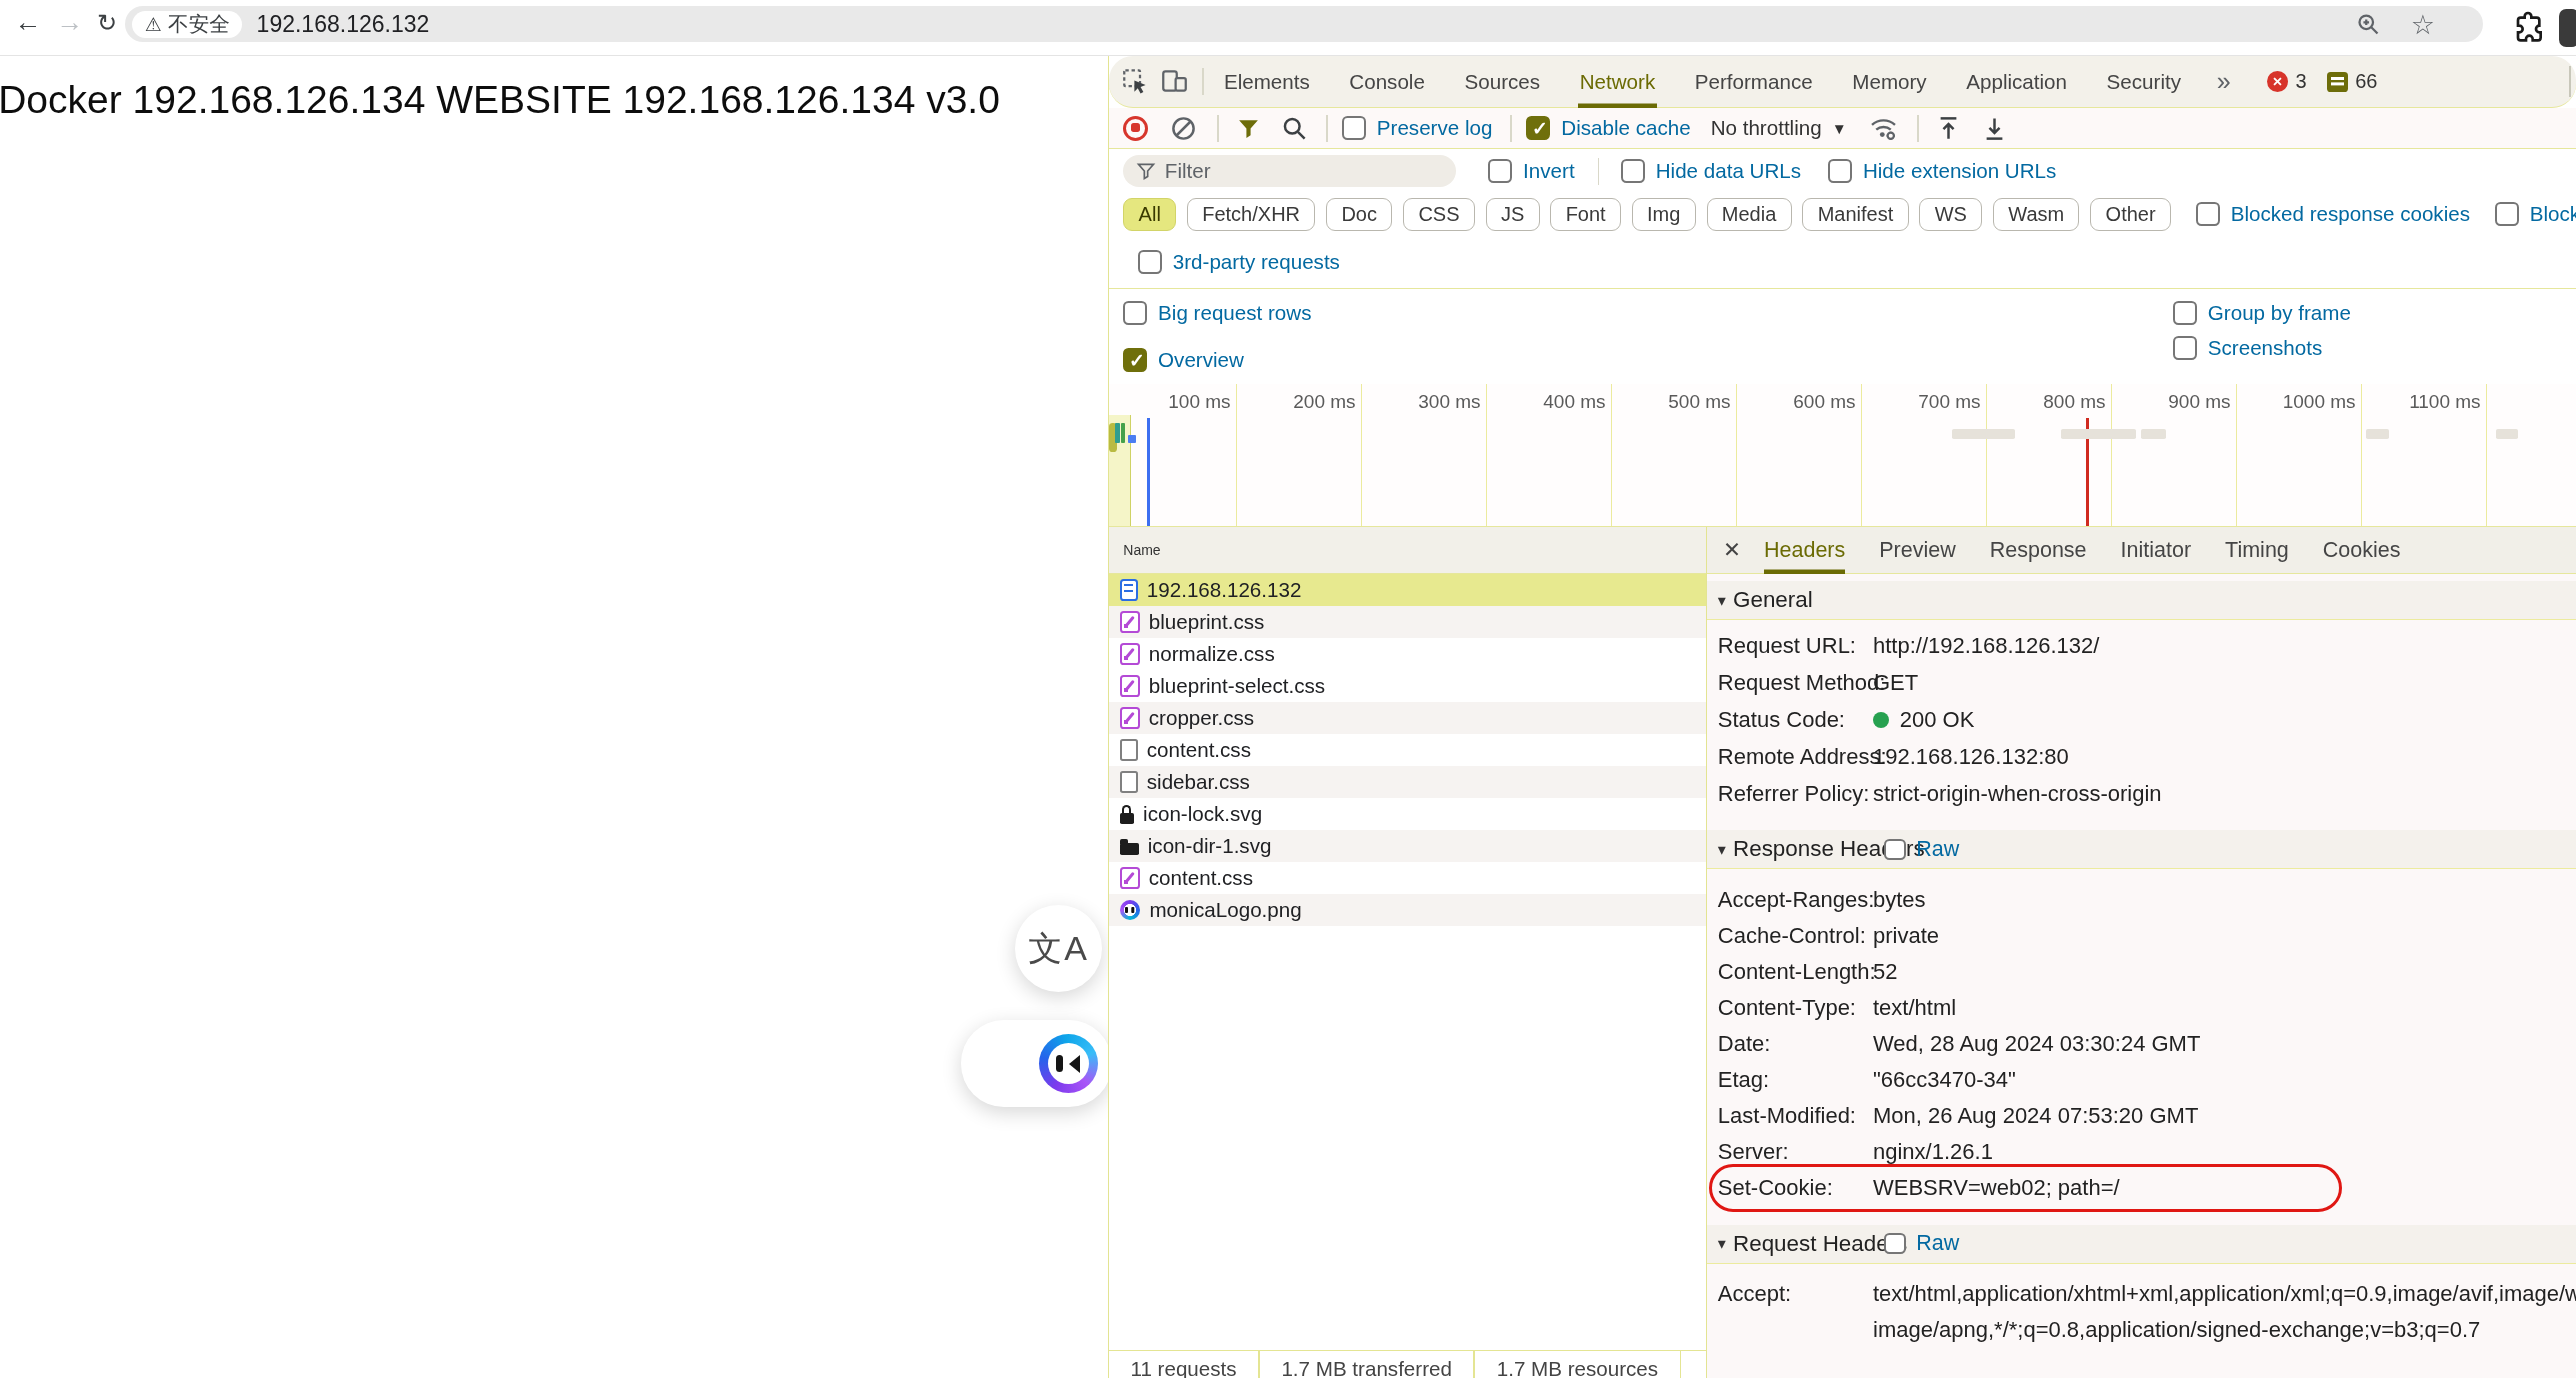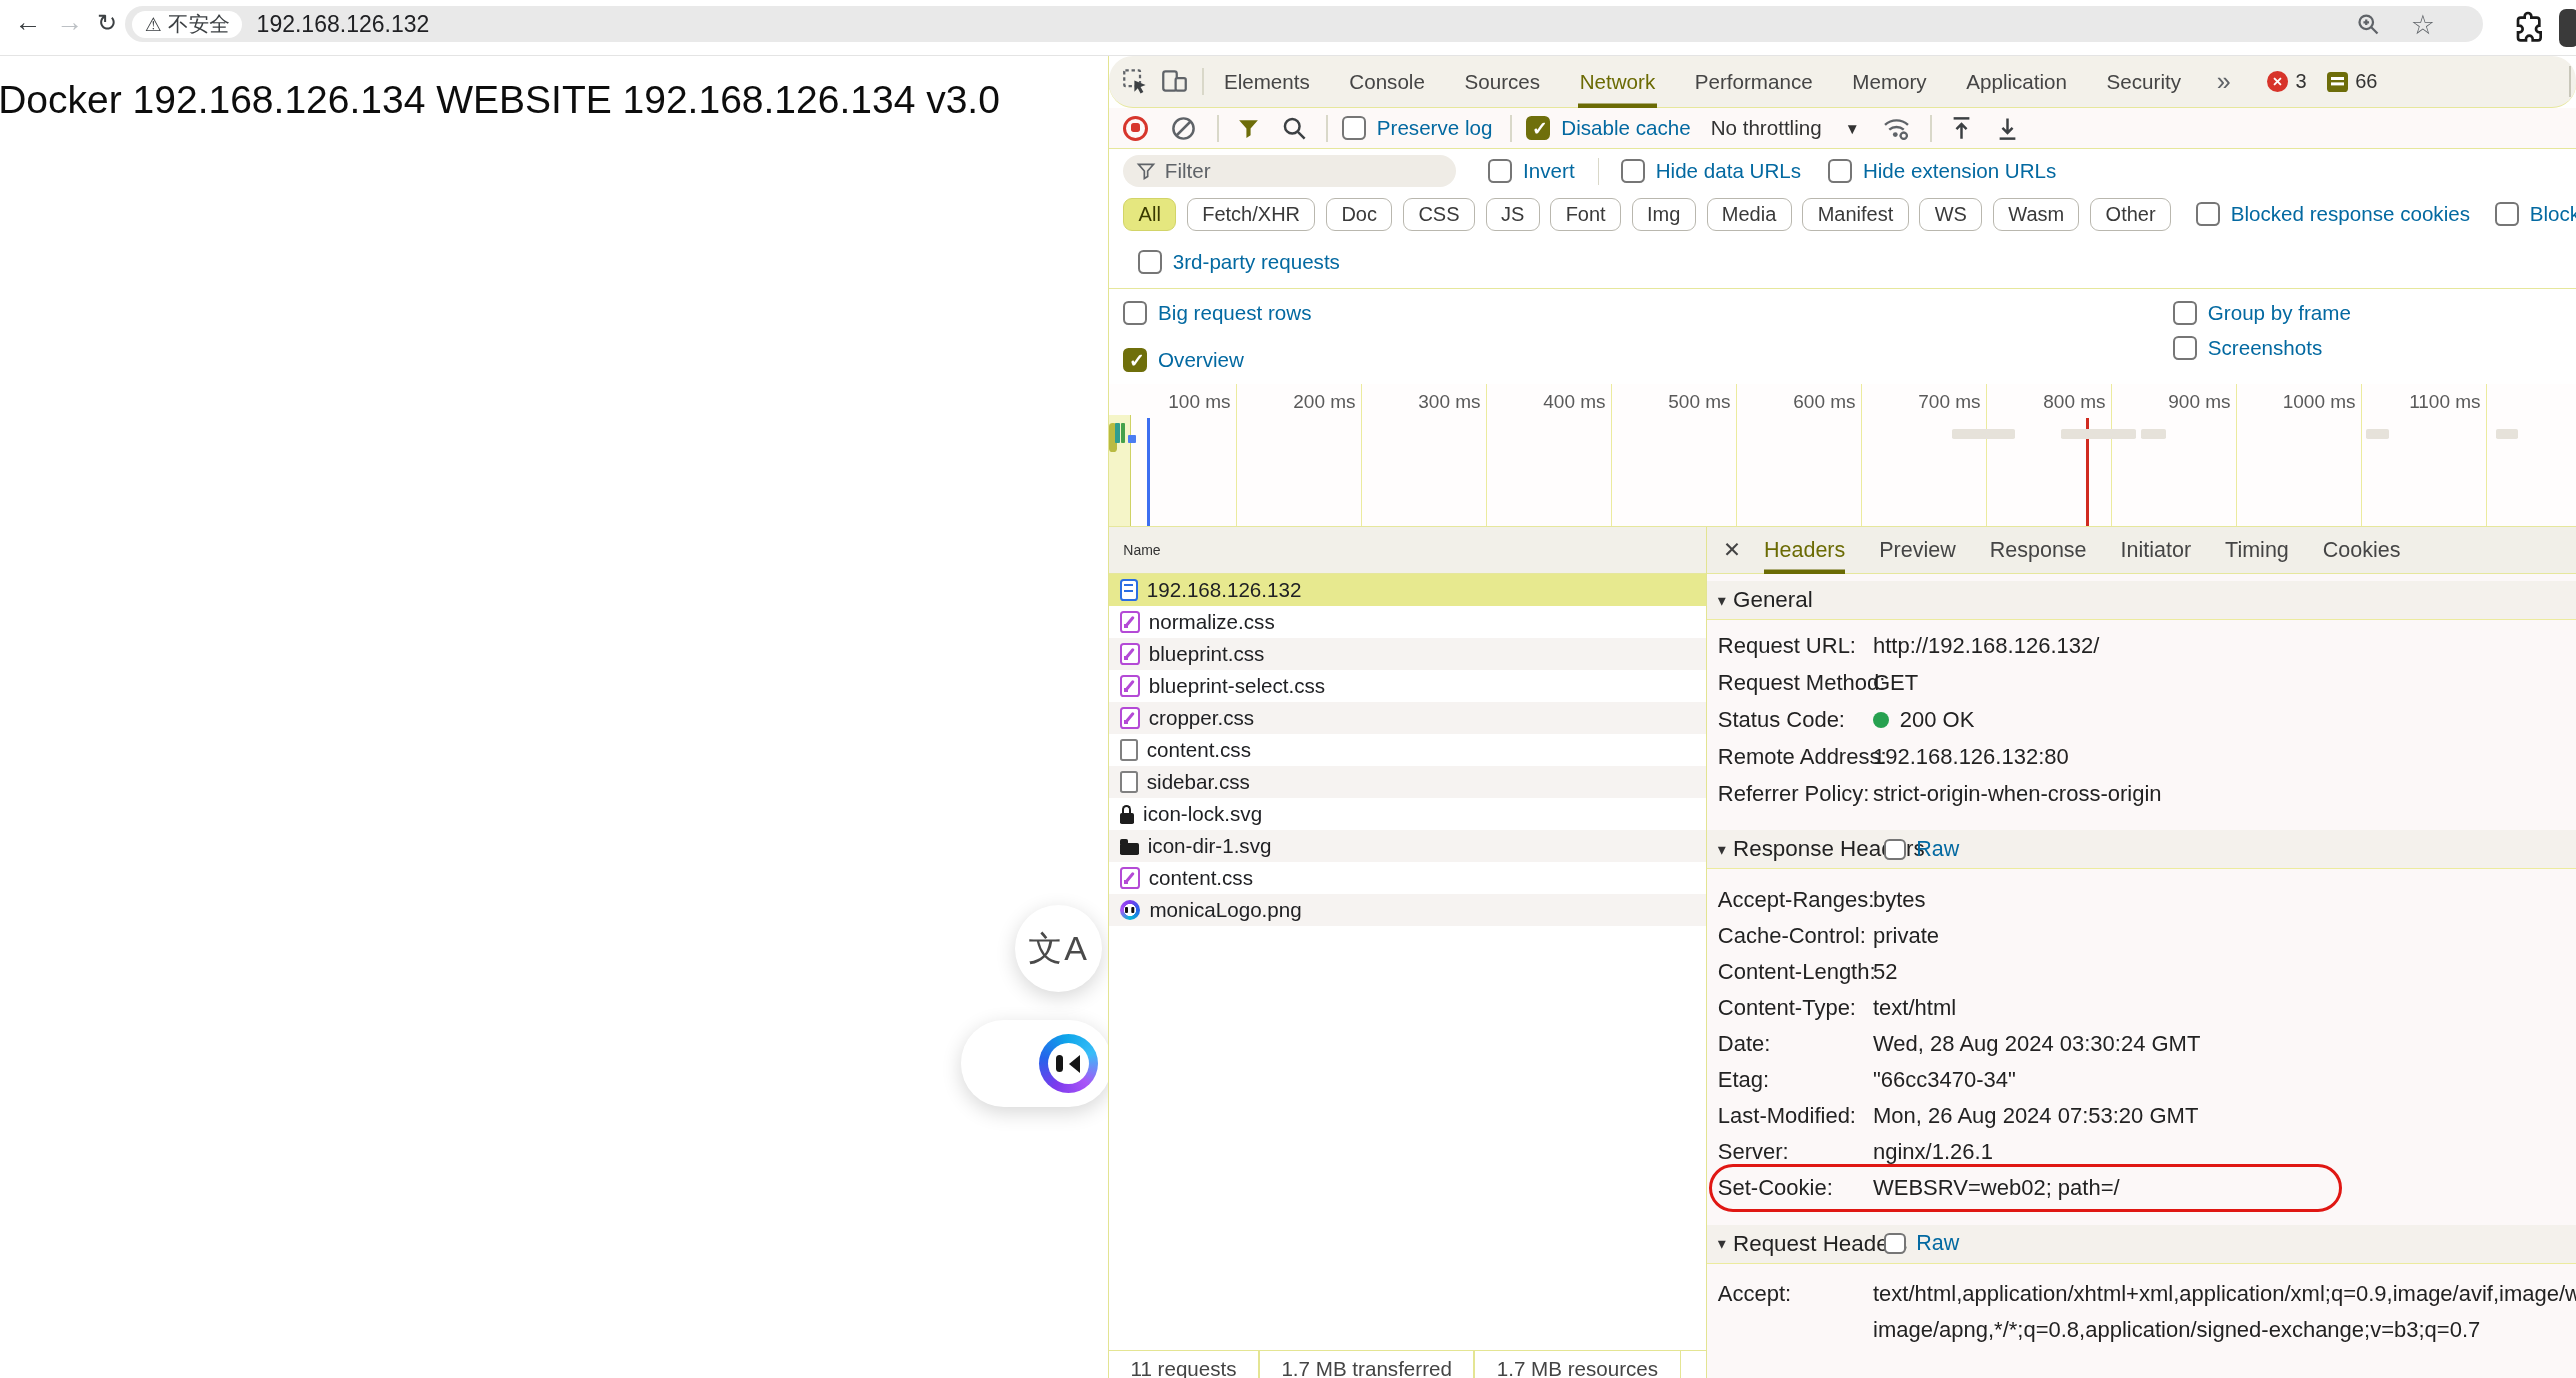--- a/index.html
+++ b/index.html
@@ -62,21 +62,21 @@
   .iss-ic::before { content:""; position:absolute; left:4.5px; top:5.4px; width:12.5px; height:2.7px; background:#fff;
                     box-shadow:0 5.4px 0 #fff; }
   .tabbar-enddiv { margin-left:auto; margin-right:5.4px; width:1.8px; height:30.5px; background:#c8c7ba; }
 
   .dt-toolbar { position:absolute; left:0; top:52px; right:0; height:41px; background:#fdf9f8;
                 border-bottom:1.8px solid #e6e79c; display:flex; align-items:center; }
   .rec-btn { width:25px; height:25px; border:3.6px solid #d7362c; border-radius:50%; margin-left:14.3px;
              position:relative; flex:none; }
   .rec-btn::before { content:""; position:absolute; left:4.5px; top:4.5px; width:9px; height:9px;
                      background:#d7362c; border-radius:2.7px; }
-  .throttle { display:flex; align-items:center; gap:23px; margin-left:20px; color:#333; }
+  .throttle { display:flex; align-items:center; gap:10px; margin-left:20px; color:#333; }
   .caret { font-size:15.2px; color:#333; }
 
   .cb { display:flex; align-items:center; gap:10.8px; flex:none; }
   .cb .box { width:24px; height:24px; border:2.2px solid #767676; border-radius:5.4px; background:#fff;
              flex:none; position:relative; }
   .cb.checked .box { background:#6f6f0b; border-color:#6f6f0b; }
   .cb.checked .box::before { content:"✓"; position:absolute; left:3.6px; top:-0.9px; color:#fff; font-size:19px;
                              font-weight:bold; }
   .cb .lbl { font-size:20.6px; color:#0369a1; white-space:nowrap; }
 
@@ -442,27 +442,27 @@
     <div class="dt-main">
 
       <div class="req-panel">
         <div class="req-head">
           <span>Name</span>
         </div>
         <div class="req-row selected">
           <span class="fi doc"></span>
           <span>192.168.126.132</span>
         </div>
+        <div class="req-row alt">
+          <span class="fi css"></span>
+          <span>blueprint.css</span>
+        </div>
         <div class="req-row">
           <span class="fi css"></span>
           <span>normalize.css</span>
-        </div>
-        <div class="req-row alt">
-          <span class="fi css"></span>
-          <span>blueprint.css</span>
         </div>
         <div class="req-row">
           <span class="fi css"></span>
           <span>blueprint-select.css</span>
         </div>
         <div class="req-row alt">
           <span class="fi css"></span>
           <span>cropper.css</span>
         </div>
         <div class="req-row">

